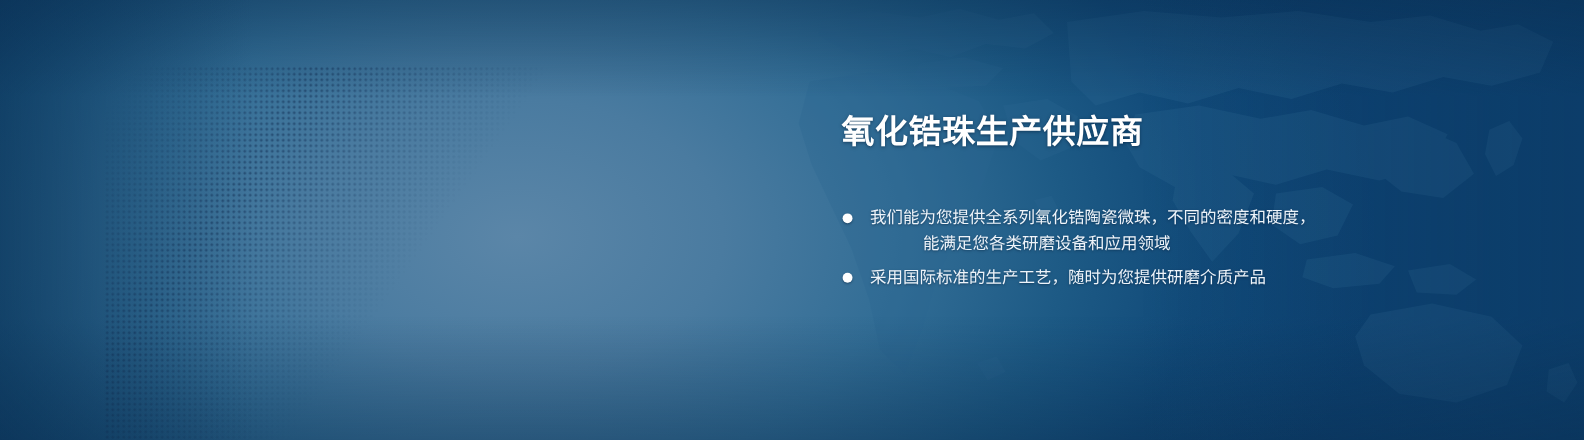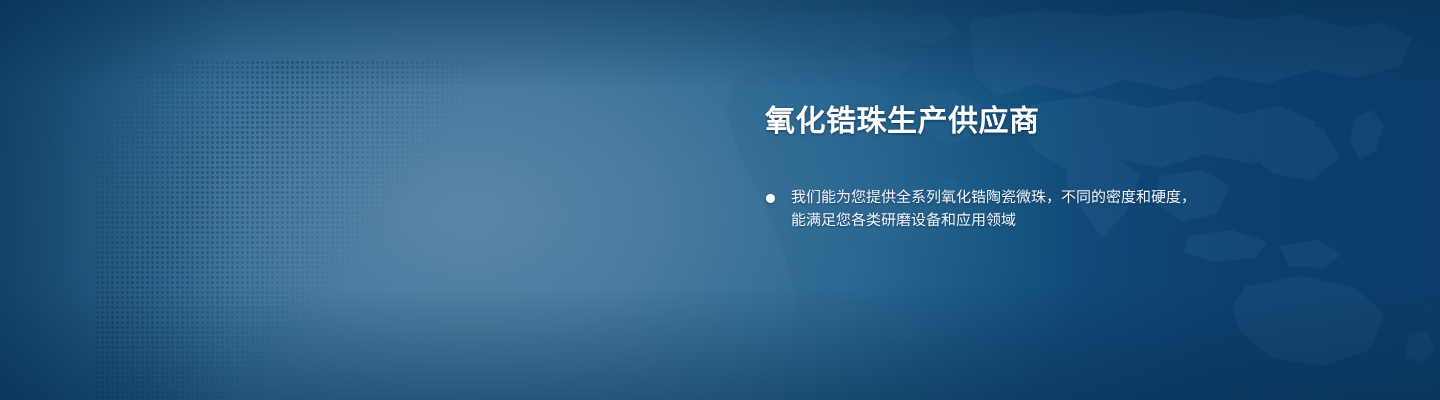--- a/index.html
+++ b/index.html
@@ -99,21 +99,20 @@
     color: #ffffff;
     letter-spacing: .5px;
     text-shadow: 0 1px 3px rgba(3,24,48,.55);
     white-space: nowrap;
   }
 
   .points {
     list-style: none;
     margin: 50px 0 0 0;
     padding: 0;
-    font-family: Liberation Mono, monospace;
   }
 
   .point {
     position: relative;
     padding-left: 26px;
     margin-bottom: 8px;
     font-size: 15px;
     line-height: 23px;
     color: #eef4fa;
     text-shadow: 0 1px 2px rgba(3,24,48,.5);
@@ -126,20 +125,21 @@
     top: 7px;
     width: 9px;
     height: 9px;
     border-radius: 50%;
     background: #ffffff;
     box-shadow: 0 1px 2px rgba(3,24,48,.45);
   }
 
   .point .line-2 {
     display: block;
+    margin-left: 48px;
   }
 </style>
 </head>
 <body>
 
 <div class="banner">
 
   <div class="bg-base"></div>
 
   <div class="bg-map">
@@ -297,17 +297,21 @@
 
     <ul class="points">
 
       <li class="point">
         <span class="dot"></span>
         <span>我们能为您提供全系列氧化锆陶瓷微珠，不同的密度和硬度，</span>
         <span class="line-2">能满足您各类研磨设备和应用领域</span>
       </li>
 
 
+      <li class="point">
+        <span class="dot"></span>
+        <span>采用国际标准的生产工艺，随时为您提供研磨介质产品</span>
+      </li>
 
     </ul>
   </div>
 
 </div>
 
 </body></html>

